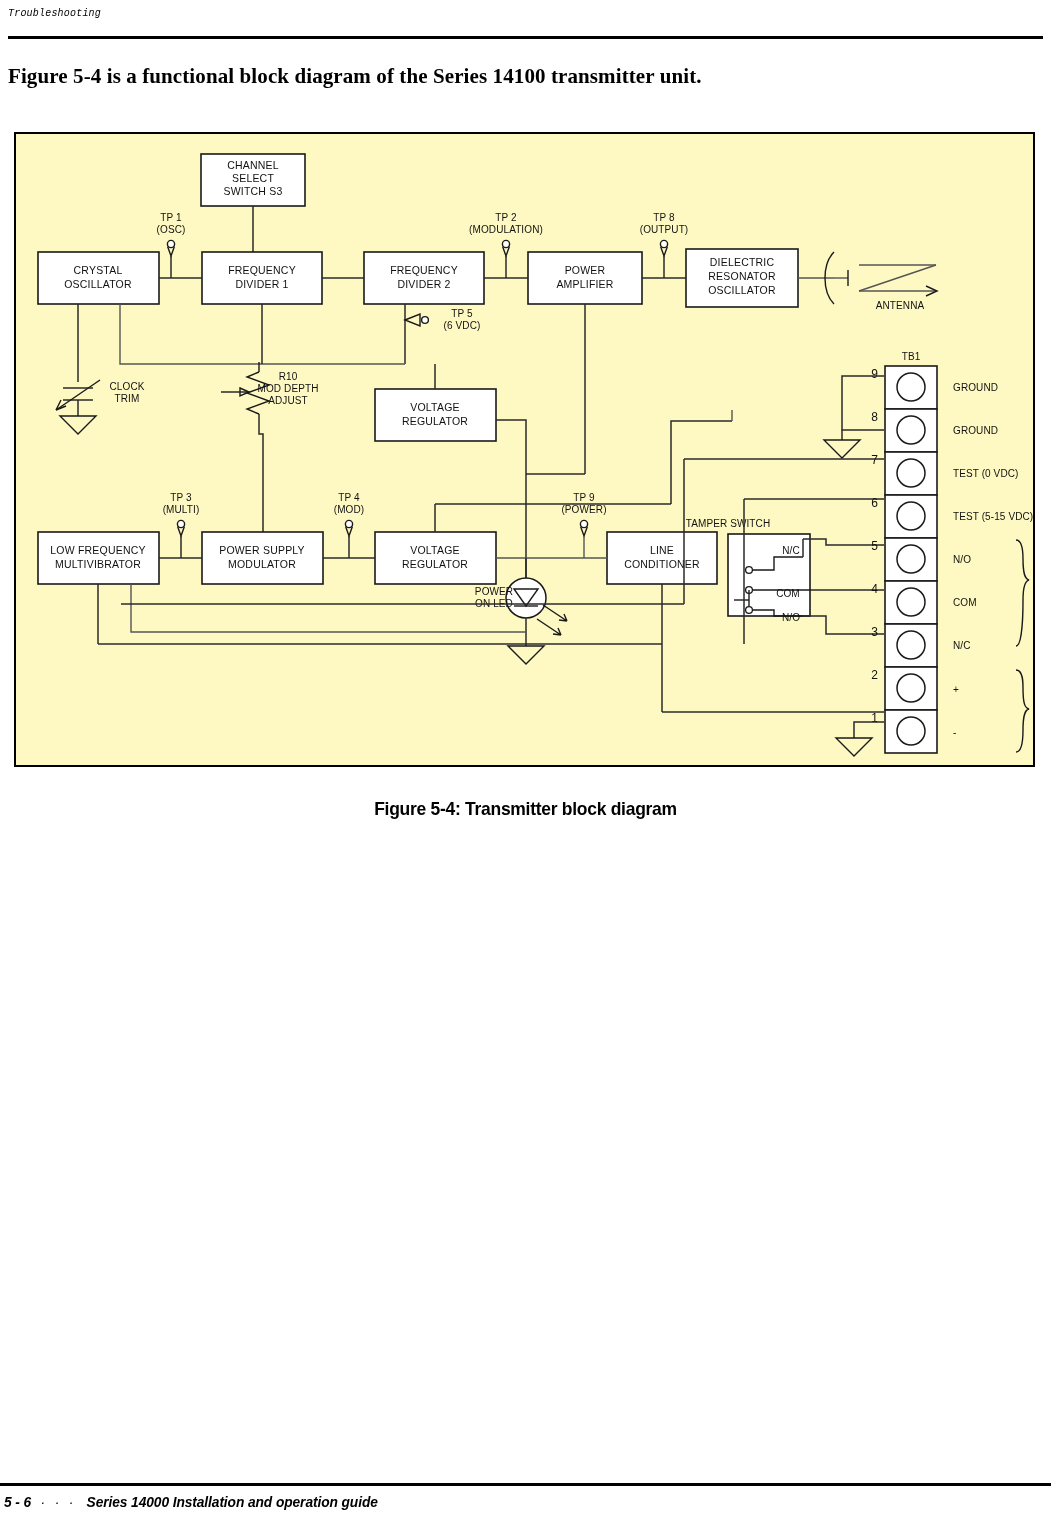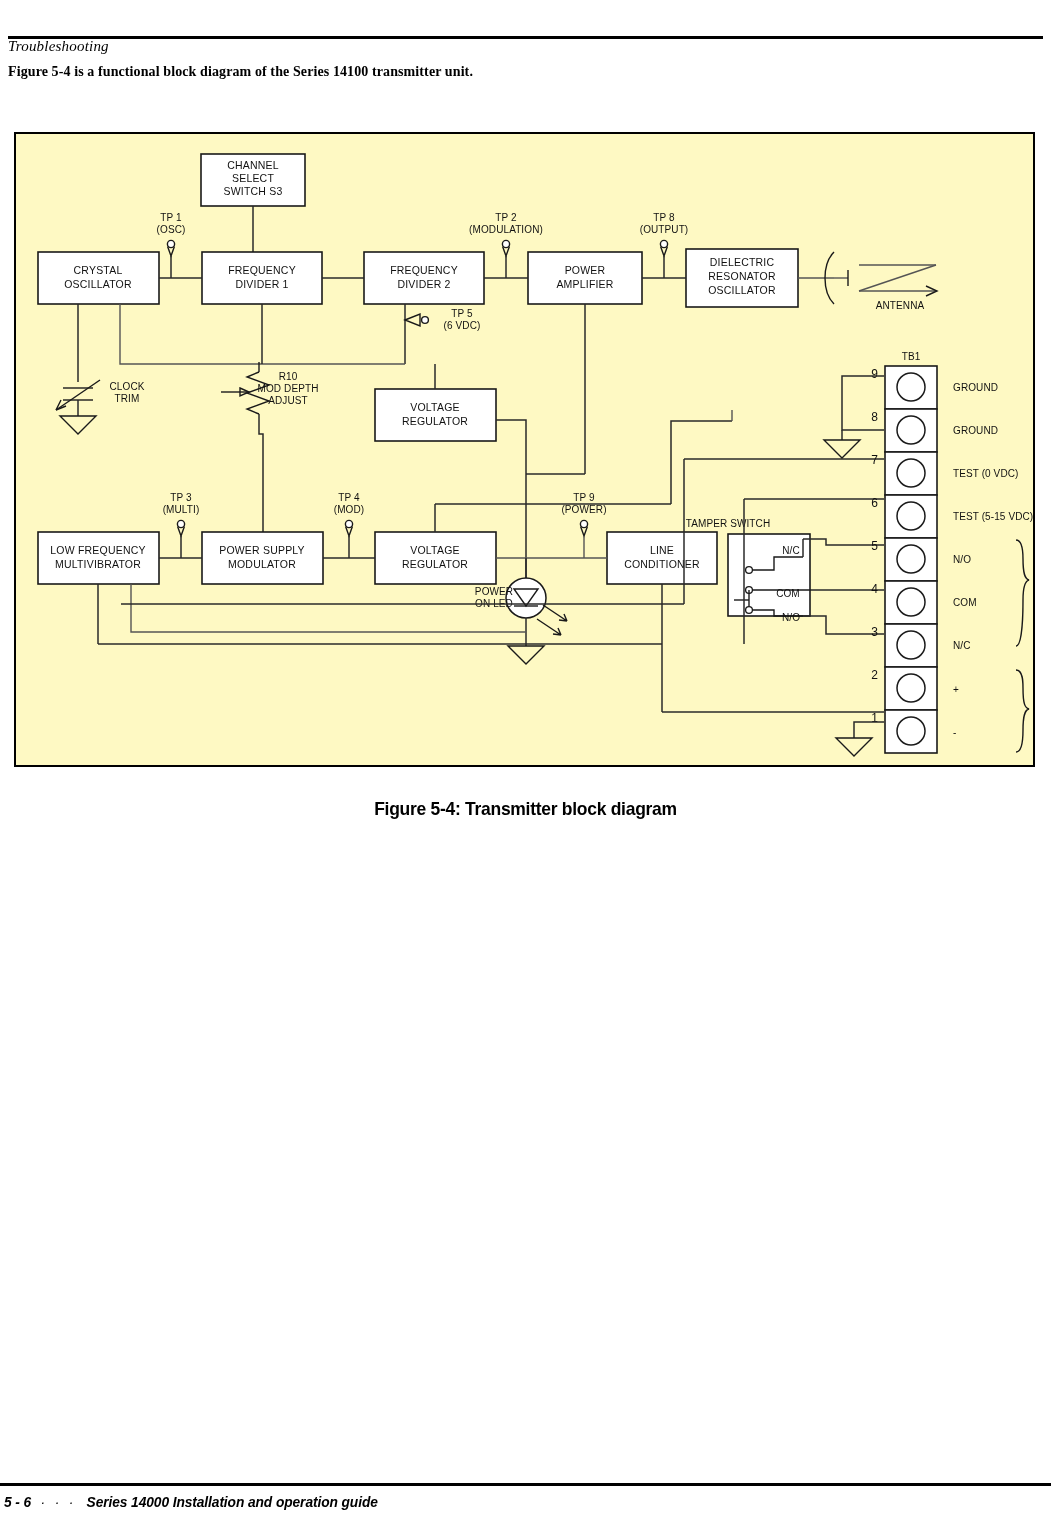--- a/index.html
+++ b/index.html
@@ -8,35 +8,34 @@
     width:1051px;height:1520px;position:relative;
     font-family:"Liberation Serif", serif;
     color:#000;
     overflow:hidden;
   }
   
   #page-header{
     position:absolute;left:8px;top:4px;width:1035px;
   }
   #header-title{
-    font-family:Liberation Serif, serif;
+    font-family:Liberation Mono, monospace;
     font-style:italic;
-    font-size:15px;
+    font-size:10px;
     line-height:20px;
     letter-spacing:.2px;
-    margin-top:32px;
   }
   #header-rule{
     position:absolute;left:8px;top:36px;width:1035px;height:3px;background:#000;
   }
   
   #intro{
     position:absolute;left:8px;top:64px;width:1000px;
     font-family:"Liberation Serif", serif;
-    font-size:14px;
+    font-size:21px;
     font-weight:bold;
     letter-spacing:.1px;
   }
   
   #figure-frame{
     position:absolute;left:14px;top:132px;width:1021px;height:635px;
     border:2px solid #000;
     box-sizing:border-box;
     background:#fef9c3;
   }

